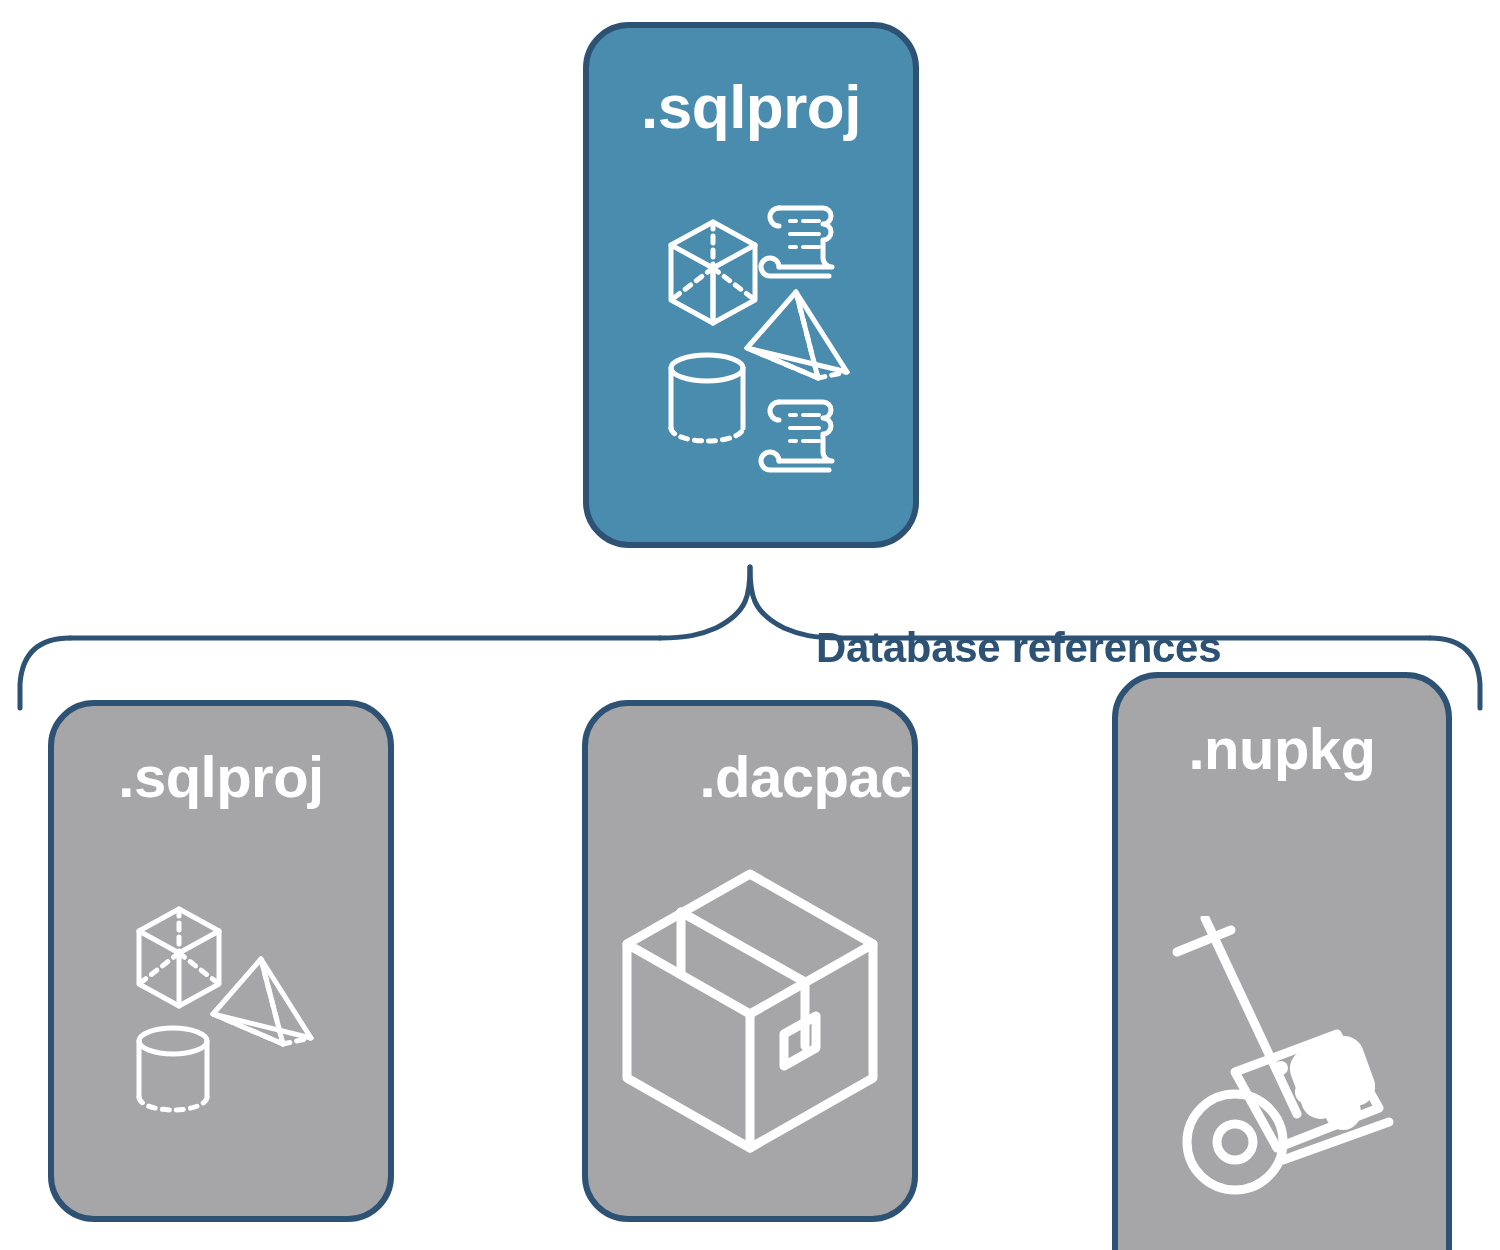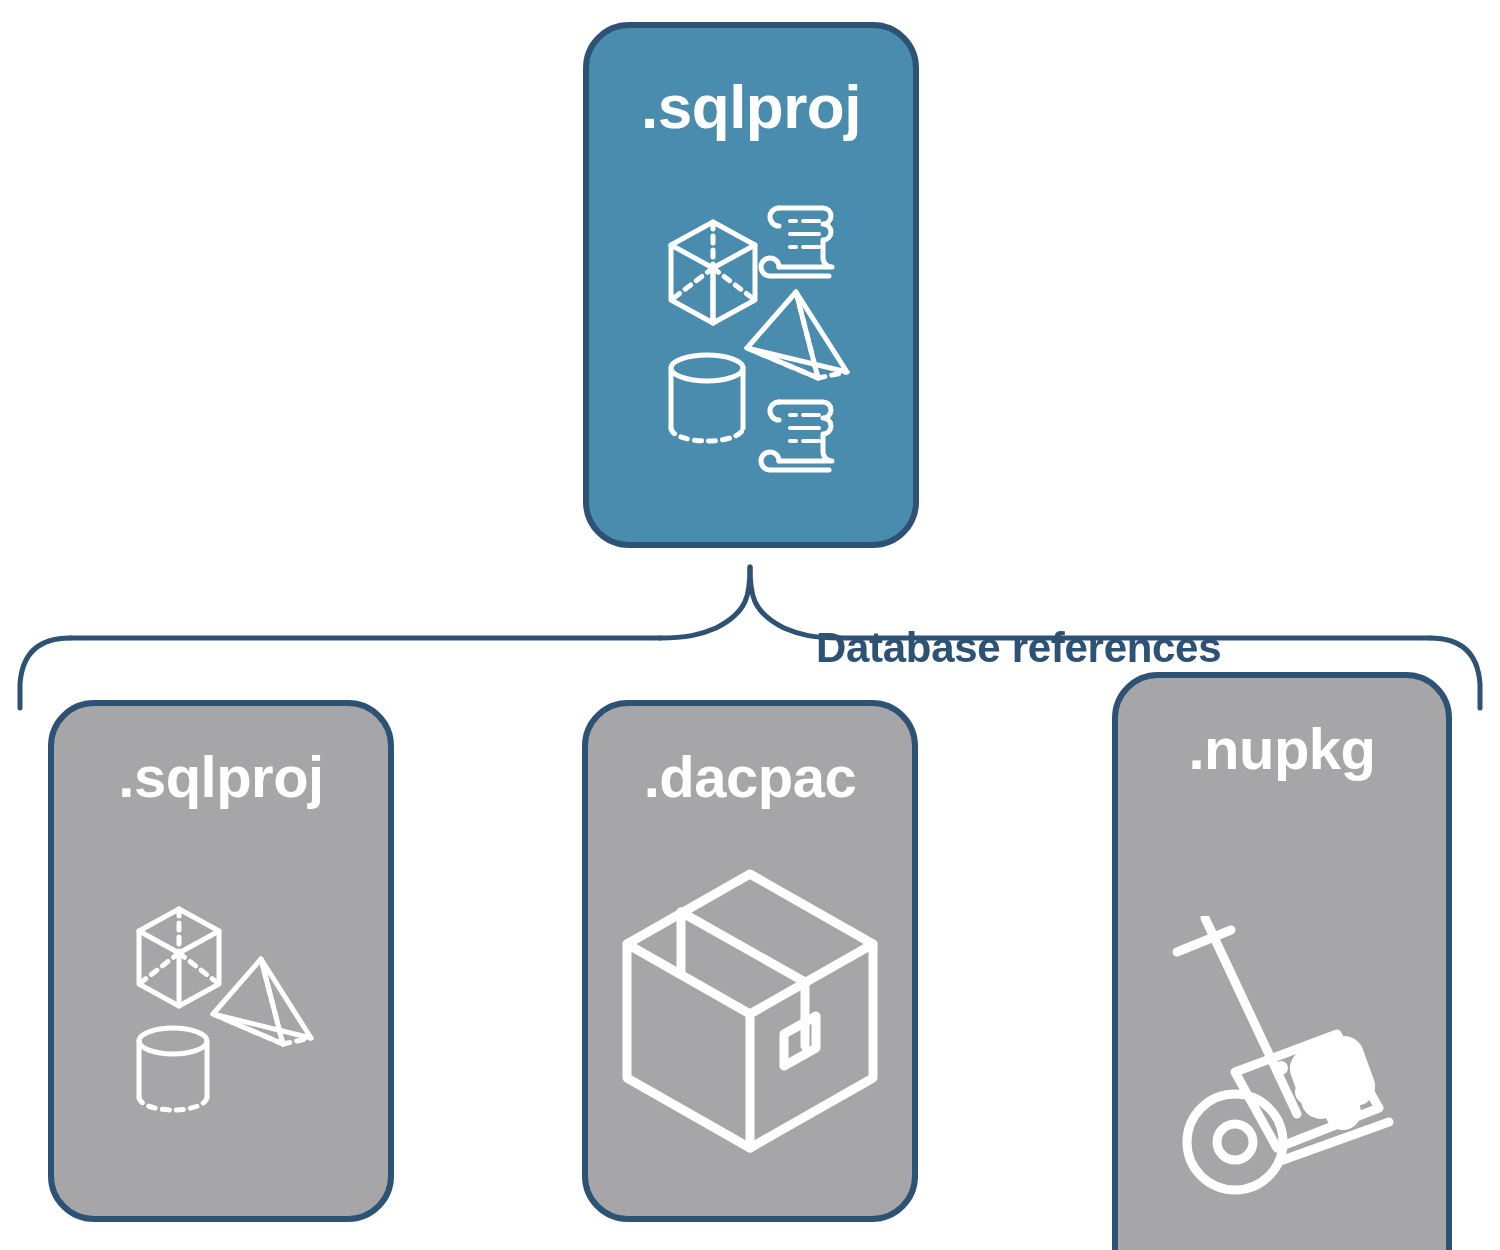--- a/index.html
+++ b/index.html
@@ -62,20 +62,21 @@
     left: 48px;
     top: 700px;
     width: 346px;
     height: 522px;
   }
   #card-dacpac-ref {
     left: 582px;
     top: 700px;
     width: 336px;
     height: 522px;
+    align-items: flex-end;
   }
   #card-nupkg-ref {
     left: 1112px;
     top: 672px;
     width: 340px;
     height: 667px;
   }
   .card.secondary .card-title {
     font-size: 58px;
     margin-top: 42px;

